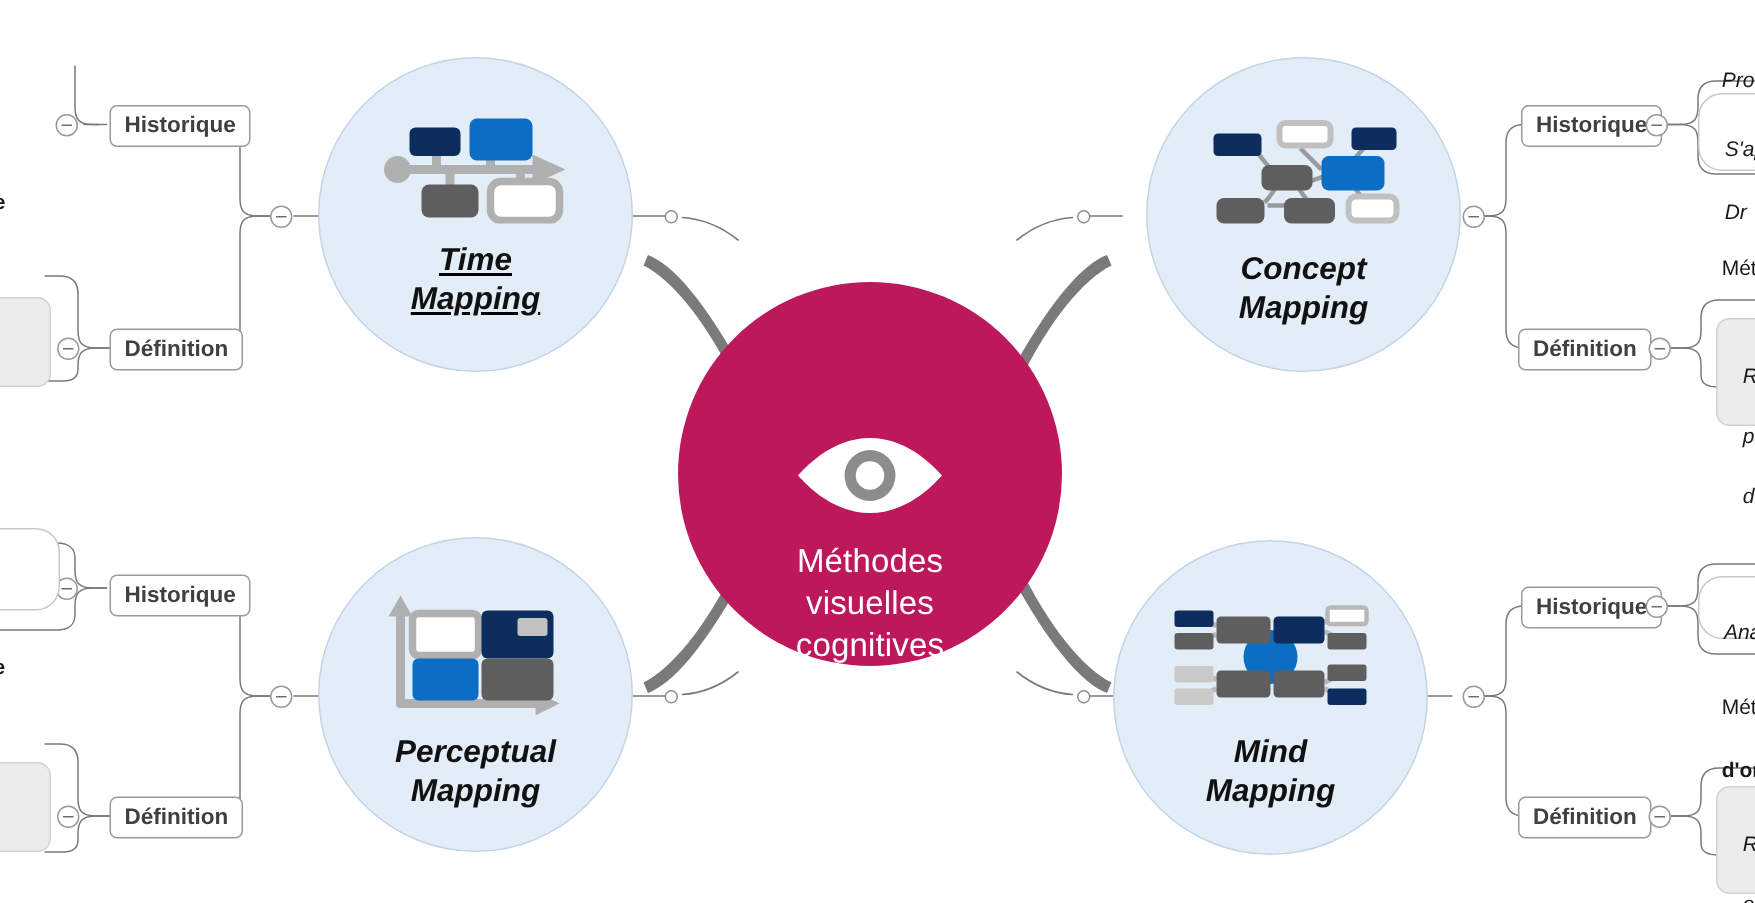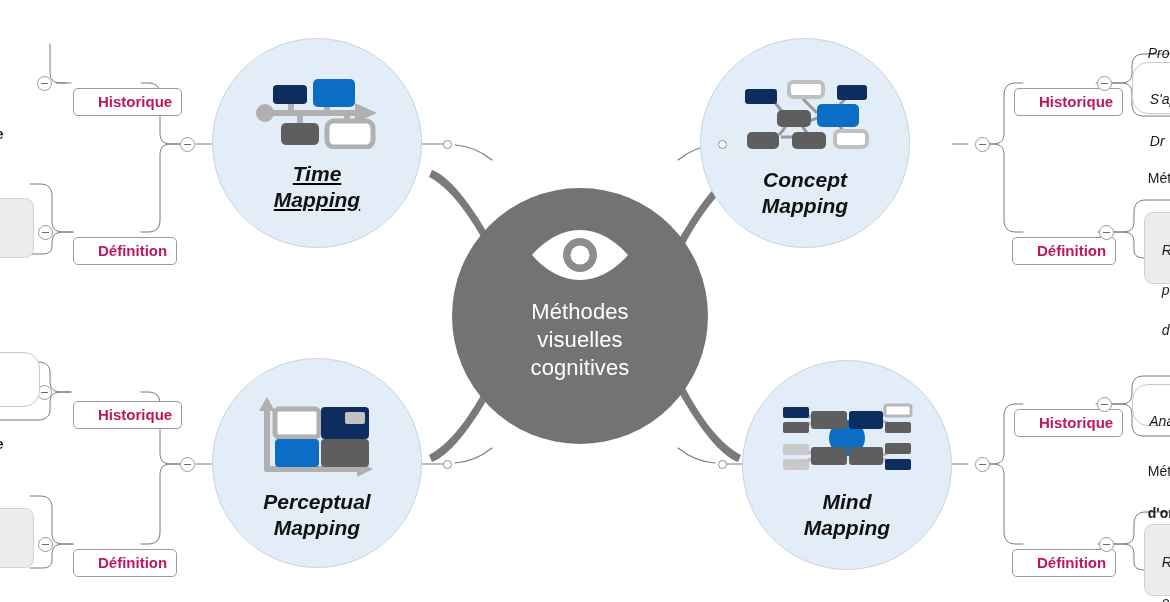--- a/index.html
+++ b/index.html
@@ -7,22 +7,22 @@
     width:1170px;height:602px;background:#ffffff;overflow:hidden;
     font-family:"Liberation Sans", sans-serif;
     position:relative;
   }
   #canvas{position:absolute;inset:0;width:1170px;height:602px;}
   .layer{position:absolute;left:0;top:0;width:1170px;height:602px;}
 
   
   .hub{
     position:absolute;width:256px;height:256px;border-radius:50%;
-    background:#737373;left:452px;top:188px;
-    display:flex;flex-direction:column;align-items:center;justify-content:flex-start;
+    background:#be185d;left:452px;top:188px;
+    display:flex;flex-direction:column;align-items:center;justify-content:flex-end;
     box-sizing:border-box;padding-top:36px;
   }
   .hub-eye{width:98px;height:62px;margin-bottom:12px;}
   .hub-title{
     color:#ffffff;font-size:22px;line-height:28px;text-align:center;
     font-family:"Liberation Sans", sans-serif;letter-spacing:.1px;
   }
 
   
   .bubble{
@@ -30,31 +30,30 @@
     background:#e2edf8;border:1px solid #c3d4e6;box-sizing:border-box;
     display:flex;flex-direction:column;align-items:center;justify-content:flex-start;
   }
   .bubble .ico{margin-top:38px;}
   .bubble .lbl{
     margin-top:12px;text-align:center;font-style:italic;font-weight:bold;
     font-size:21px;line-height:26px;color:#111111;
     font-family:"Liberation Sans", sans-serif;
   }
   #b-time{left:212px;top:38px;text-decoration:underline;}
-  #b-concept{left:700px;top:38px;}
+  #b-concept{left:764px;top:38px;}
   #b-perceptual{left:212px;top:358px;}
   #b-mind{left:742px;top:360px;}
 
   
   .pill{
     position:absolute;background:#ffffff;border:1px solid #9a9a9a;border-radius:5px;
-    font-weight:bold;font-size:15px;color:#be185d;padding:4px 9px 5px 24px;
+    font-weight:bold;font-size:15px;color:#404040;padding:4px 9px 5px 9px;
     white-space:nowrap;box-sizing:border-box;
     font-family:"Liberation Sans", sans-serif;
-    margin-top:18px;
   }
 
   
   .callout{
     position:absolute;background:#ececec;border:1px solid #d2d2d2;border-radius:9px;
     font-style:italic;font-size:14px;line-height:20px;color:#1a1a1a;
     padding:7px 9px;box-sizing:border-box;white-space:pre;
     font-family:"Liberation Sans", sans-serif;
   }
   

